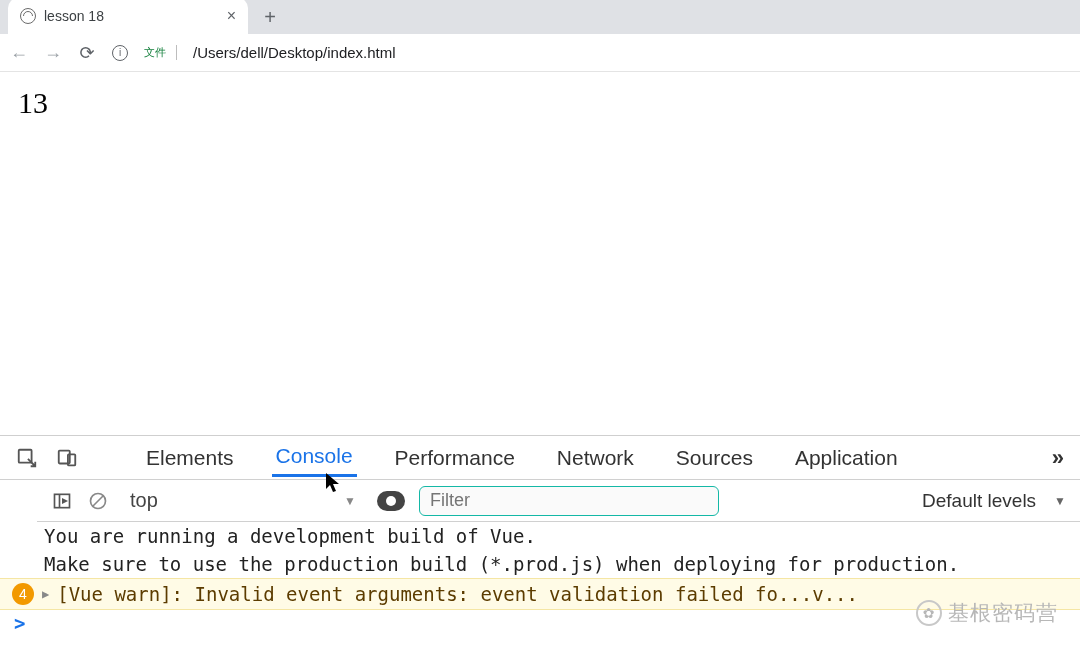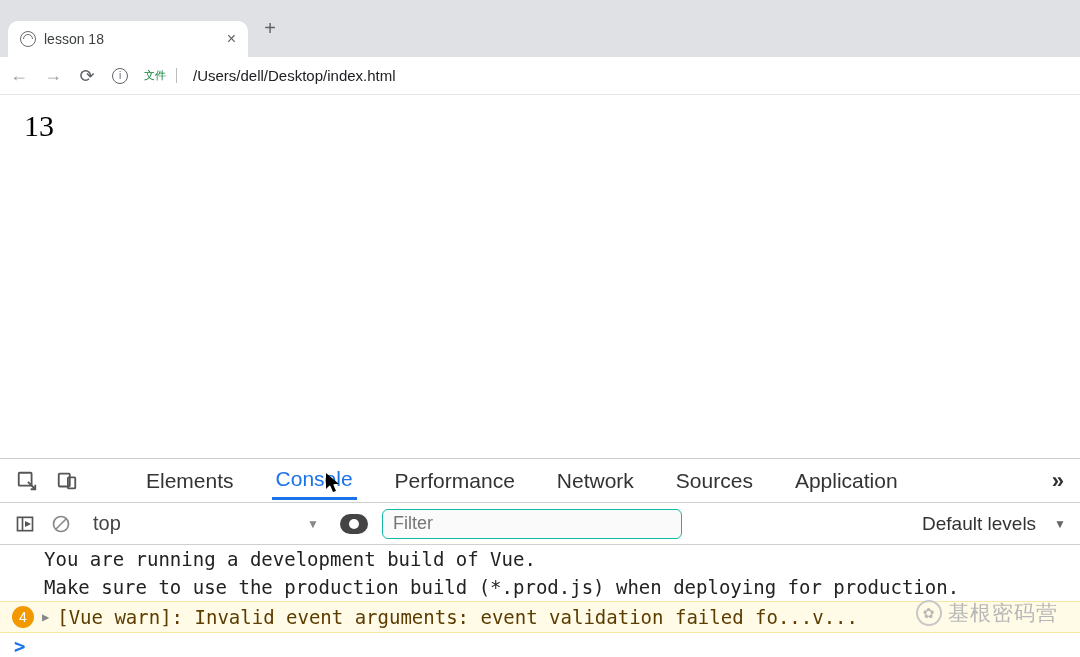--- a/index.html
+++ b/index.html
@@ -1,43 +1,43 @@
 <!DOCTYPE html>
 <html><head>
 <meta charset="utf-8">
 <style>
   * { margin:0; padding:0; box-sizing:border-box; }
   html,body { width:1080px; height:657px; font-family:Arial,Helvetica,sans-serif; overflow:hidden; background:#fff; }
   
-  .tabstrip { height:57px; background:#dfe1e5; display:flex; align-items:flex-end; padding-left:8px; }
+  .tabstrip { height:34px; background:#dfe1e5; display:flex; align-items:flex-end; padding-left:8px; }
   .tab { display:flex; align-items:center; gap:8px; background:#fff; height:36px; padding:0 12px; border-radius:10px 10px 0 0; min-width:240px; position:relative; }
   .tab .favicon { width:16px;height:16px;border:1.5px solid #6b6b6b;border-radius:50%; position:relative; }
   .tab .favicon::before { content:""; position:absolute; left:2px; top:2px; width:8px; height:8px; border:1.5px solid #6b6b6b; border-radius:50%; clip-path:polygon(0 0,100% 0,100% 50%,0 50%);}
   .tab .title { font-size:14px; color:#3c4043; }
   .tab .x { margin-left:auto; font-size:16px; color:#5f6368; cursor:pointer; }
   .newtab { width:28px; text-align:center; font-size:20px; color:#5f6368; cursor:pointer; margin-left:8px; align-self:center; }
   
   .addrbar { height:38px; background:#fff; display:flex; align-items:center; padding:0 10px; gap:16px; border-bottom:1px solid #e4e4e4; }
   .navbtn { color:#9aa0a6; font-size:18px; width:18px; text-align:center; cursor:pointer; }
   .navbtn.en { color:#5f6368; }
   .infoicon { width:16px;height:16px;border:1.5px solid #5f6368;border-radius:50%; display:flex;align-items:center;justify-content:center; font-size:10px;color:#5f6368; }
   .proto { color:#15803d; font-size:11px; border-right:1px solid #bdbdbd; padding-right:10px; }
   .url { color:#202124; font-size:15px; }
   
-  .page { height:363px; padding:14px 18px;margin-left:6px; }
+  .page { height:363px; padding:14px 18px; }
   .page .v { font-size:30px; font-family:"Times New Roman",serif; }
   
   .devtools { border-top:1px solid #cfcfcf; }
   .dt-tabs { display:flex; align-items:center; height:44px; border-bottom:1px solid #d0d0d0; padding:0 16px; gap:34px; font-size:21px; color:#333; }
   .dt-ico { display:flex; align-items:center; gap:18px; margin-right:30px; }
   .svgbtn { width:22px;height:22px;display:flex;align-items:center;justify-content:center;color:#555; }
   .dt-tab { cursor:pointer; padding:6px 4px; }
   .dt-tab.active { color:#1a73e8; border-bottom:3px solid #1a73e8; }
   .dt-more { margin-left:auto; font-size:22px; font-weight:bold; color:#333; cursor:pointer; }
-  .dt-toolbar { display:flex; align-items:center; height:42px; border-bottom:1px solid #d0d0d0; padding:0 14px; gap:14px; font-size:20px; color:#444; }
+  .dt-toolbar { display:flex; align-items:center; height:42px; border-bottom:1px solid #d0d0d0; padding:0 14px; gap:14px; font-size:20px; color:#444;margin-left:37px; }
   .dt-toolbar .ctx { display:flex; align-items:center; gap:6px; border:1px solid transparent; padding:2px 6px; min-width:240px; cursor:pointer; }
   .dt-toolbar .ctx .tri { color:#888; font-size:12px; margin-left:auto;}
   .eye { width:28px;height:20px;background:#444;border-radius:10px;position:relative; }
   .eye::after{content:"";position:absolute;left:9px;top:5px;width:10px;height:10px;background:#fff;border-radius:50%;}
   .dt-toolbar input.filter { width:300px; height:30px; border:1px solid #14b8a6; border-radius:6px; padding:12px 10px; font-size:18px; color:#888; background:#fafafa; }
   .levels { margin-left:auto; font-size:19px; color:#333; cursor:pointer; display:flex; align-items:center; gap:18px; }
   .levels .tri { font-size:12px; color:#666; }
   .console { font-family:Menlo,Consolas,monospace; font-size:19px; }
   .row { padding:3px 12px 3px 44px; white-space:pre; }
   .log { color:#222; }

